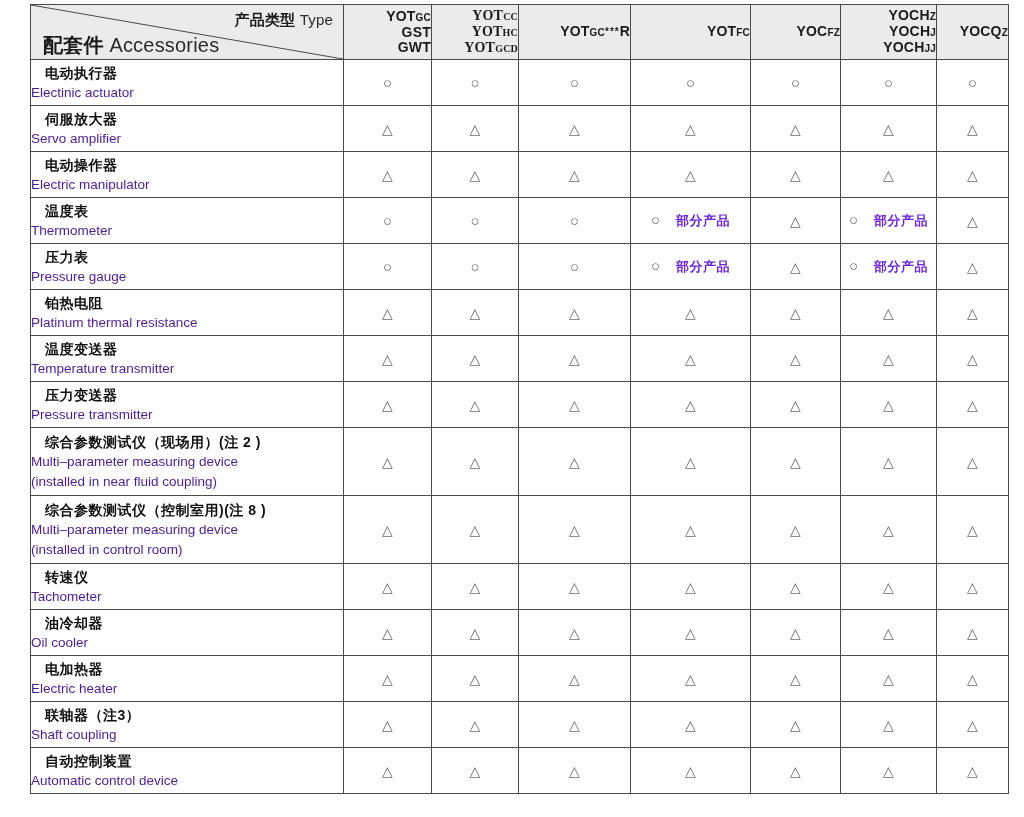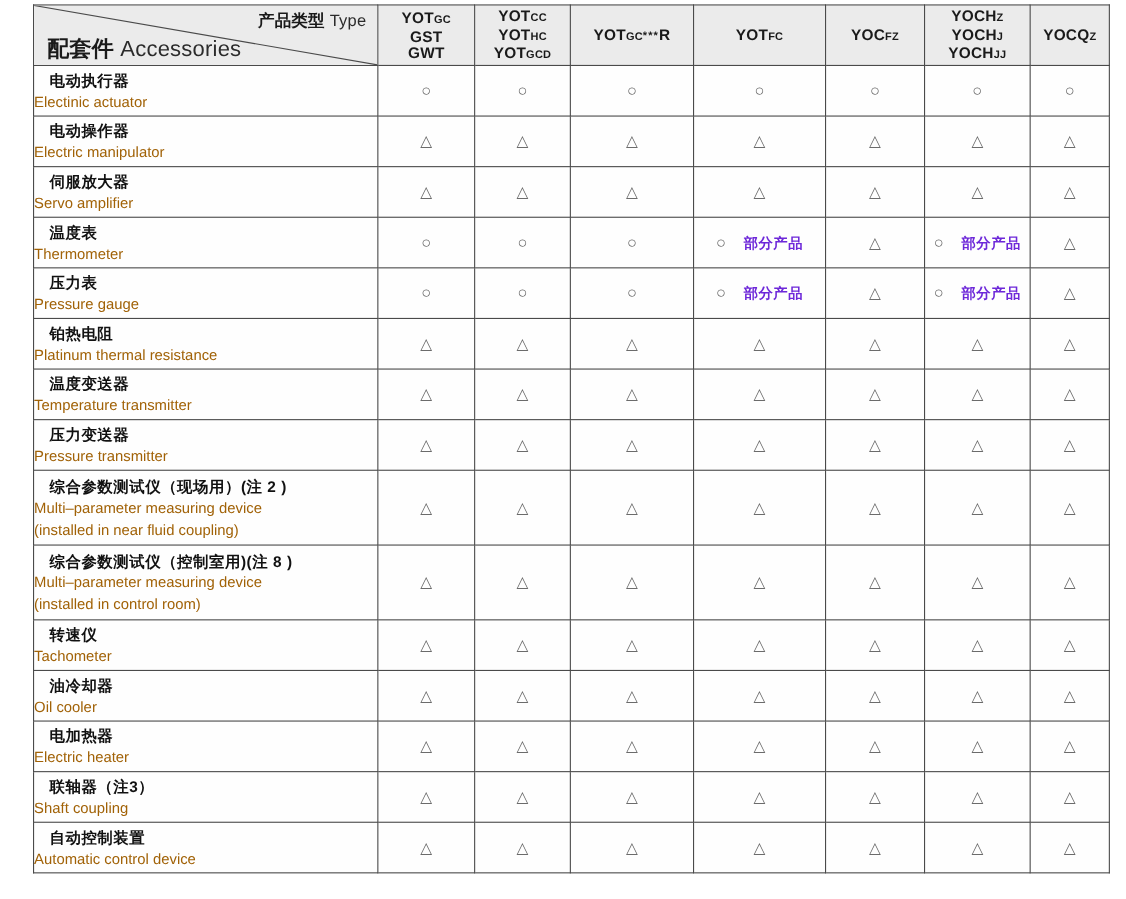--- a/index.html
+++ b/index.html
@@ -17,21 +17,21 @@
     border:1px solid #4a4a4a;
     padding:0;margin:0;
   }
   
   thead th{
     background:#ebebeb;height:54px;
     font-weight:bold;font-size:14px;color:#1a1a1a;
     text-align:center;vertical-align:middle;line-height:15px;
     letter-spacing:0.2px;
   }
-  thead th .hline{white-space:nowrap;}
+  thead th .hline{white-space:nowrap;text-align:right;}
   .sub{font-size:10px;font-weight:bold;}
   .stars{font-size:10px;font-weight:bold;position:relative;top:-1px;letter-spacing:1px;}
   
   th.corner{position:relative;background:#ebebeb;width:312px;padding:0;}
   th.corner svg{position:absolute;left:0;top:0;width:100%;height:100%;display:block;}
   .corner-top{
     position:absolute;top:7px;right:10px;text-align:right;
     font-size:15px;color:#1a1a1a;white-space:nowrap;
   }
   .corner-top .zh{font-weight:bold;}
@@ -48,21 +48,21 @@
   td.name-cell{
     background:#fefefe;vertical-align:middle;
     padding:3px 6px 3px 14px;
   }
   td.name-cell .zh{
     font-weight:bold;font-size:14px;color:#111;line-height:20px;
     letter-spacing:0.5px;
     padding-left:14px;
   }
   td.name-cell .en{
-    font-weight:normal;font-size:13.5px;color:#a16207;line-height:20px;
+    font-weight:normal;font-size:13.5px;color:#4c1d95;line-height:20px;
   }
   td.sym-cell{
     background:#fefefe;text-align:center;vertical-align:middle;
     white-space:nowrap;
   }
   .glyph{
     font-size:15px;color:#6b6b6b;line-height:1;
     display:inline-block;
   }
   .glyph.tri{font-size:14px;}
@@ -90,21 +90,21 @@
             <span class="zh">配套件</span>
             <span class="en">Accessories</span>
           </div>
         </th>
 
       <th style="width: 87px;">
             <div class="hline"><span>YOT</span><span class="sub">GC</span></div>
             <div class="hline"><span>GST</span></div>
             <div class="hline"><span>GWT</span></div>
           </th>
-          <th style="width: 86px;">
+          <th style="width: 86px; font-family: Liberation Serif, serif;">
             <div class="hline"><span>YOT</span><span class="sub">CC</span></div>
             <div class="hline"><span>YOT</span><span class="sub">HC</span></div>
             <div class="hline"><span>YOT</span><span class="sub">GCD</span></div>
           </th>
           <th style="width: 111px;">
             <div class="hline"><span>YOT</span><span class="sub">GC</span><span class="stars">***</span><span>R</span></div>
           </th>
           <th style="width: 119px;">
             <div class="hline"><span>YOT</span><span class="sub">FC</span></div>
           </th>
@@ -131,35 +131,35 @@
           <td class="sym-cell"><span class="glyph">○</span></td>
           <td class="sym-cell"><span class="glyph">○</span></td>
           <td class="sym-cell"><span class="glyph">○</span></td>
           <td class="sym-cell"><span class="glyph">○</span></td>
           <td class="sym-cell"><span class="glyph">○</span></td>
           <td class="sym-cell"><span class="glyph">○</span></td>
           <td class="sym-cell"><span class="glyph">○</span></td>
         </tr>
         <tr>
           <td class="name-cell">
+            <div class="zh">伺服放大器</div>
+            <div class="en">Servo amplifier</div>
+          </td>
+          <td class="sym-cell"><span class="glyph tri">△</span></td>
+          <td class="sym-cell"><span class="glyph tri">△</span></td>
+          <td class="sym-cell"><span class="glyph tri">△</span></td>
+          <td class="sym-cell"><span class="glyph tri">△</span></td>
+          <td class="sym-cell"><span class="glyph tri">△</span></td>
+          <td class="sym-cell"><span class="glyph tri">△</span></td>
+          <td class="sym-cell"><span class="glyph tri">△</span></td>
+        </tr>
+        <tr>
+          <td class="name-cell">
             <div class="zh">电动操作器</div>
             <div class="en">Electric manipulator</div>
-          </td>
-          <td class="sym-cell"><span class="glyph tri">△</span></td>
-          <td class="sym-cell"><span class="glyph tri">△</span></td>
-          <td class="sym-cell"><span class="glyph tri">△</span></td>
-          <td class="sym-cell"><span class="glyph tri">△</span></td>
-          <td class="sym-cell"><span class="glyph tri">△</span></td>
-          <td class="sym-cell"><span class="glyph tri">△</span></td>
-          <td class="sym-cell"><span class="glyph tri">△</span></td>
-        </tr>
-        <tr>
-          <td class="name-cell">
-            <div class="zh">伺服放大器</div>
-            <div class="en">Servo amplifier</div>
           </td>
           <td class="sym-cell"><span class="glyph tri">△</span></td>
           <td class="sym-cell"><span class="glyph tri">△</span></td>
           <td class="sym-cell"><span class="glyph tri">△</span></td>
           <td class="sym-cell"><span class="glyph tri">△</span></td>
           <td class="sym-cell"><span class="glyph tri">△</span></td>
           <td class="sym-cell"><span class="glyph tri">△</span></td>
           <td class="sym-cell"><span class="glyph tri">△</span></td>
         </tr>
         <tr>

